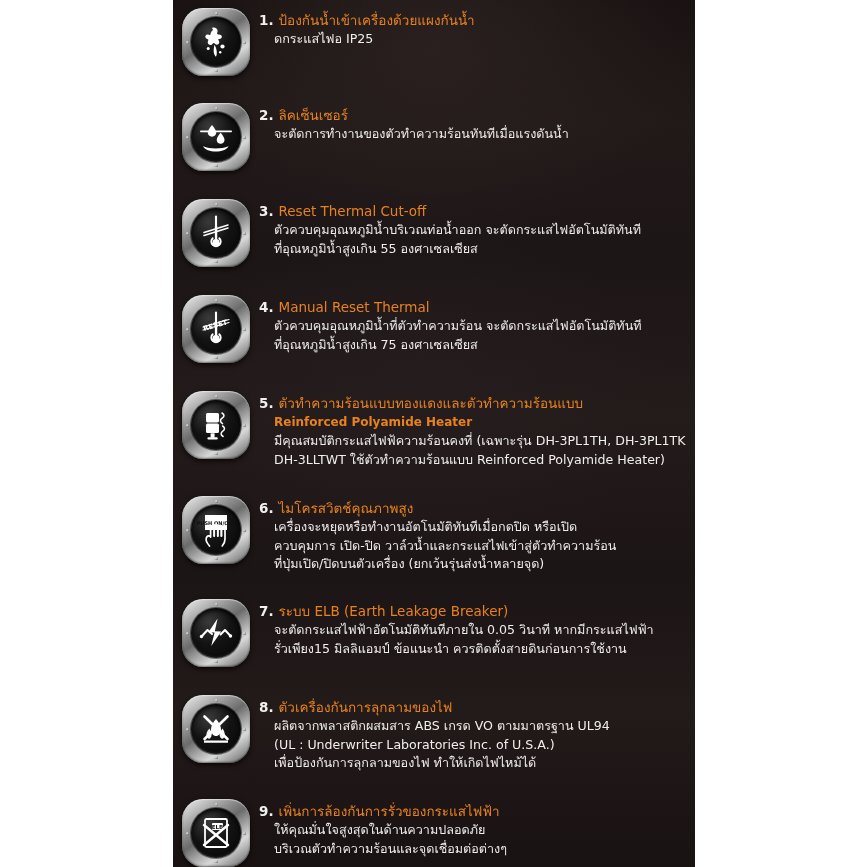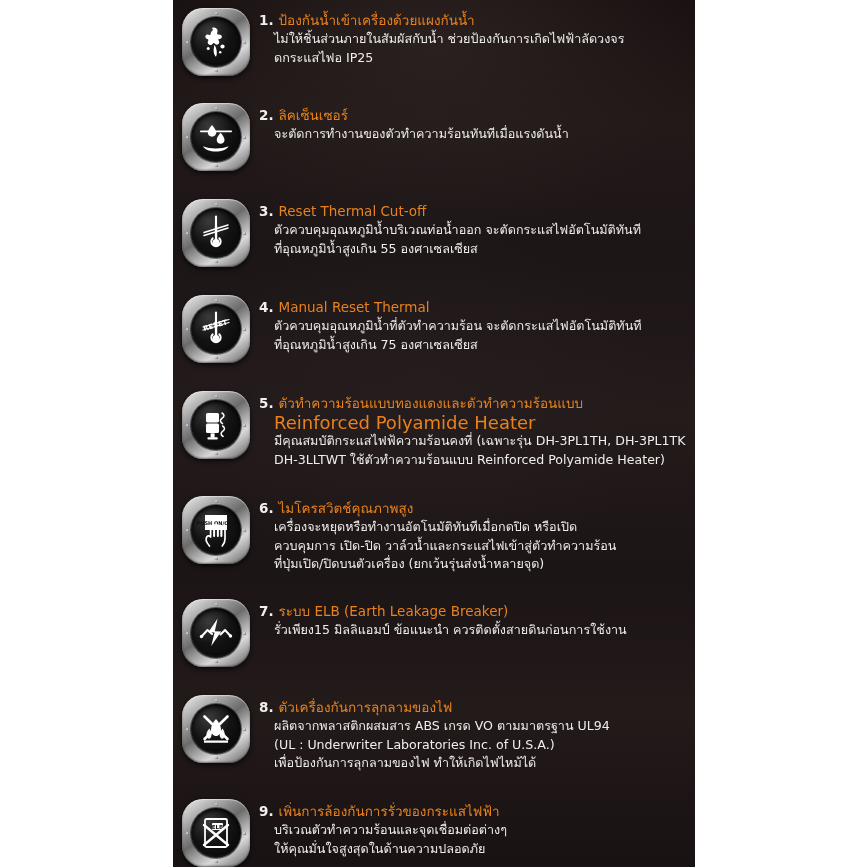--- a/index.html
+++ b/index.html
@@ -92,22 +92,22 @@
     align-items:baseline;
     gap:5px;
     font-size:13.5px;
     line-height:19px;
     font-weight:bold;
     white-space:nowrap;
   }
   .num{color:#f2f0ee;font-weight:bold;}
   .title{color:#e8821e;font-weight:normal;white-space:normal;}
   .title2{
-    color:#e8821e;font-weight:normal;
-    font-size:18px;line-height:19px;
+    color:#e8821e;font-weight:bold;
+    font-size:12px;line-height:19px;
     padding-left:15px;
   }
   .body-line{
     color:#efeeec;
     font-size:12.6px;
     line-height:18.6px;
     padding-left:15px;
     white-space:nowrap;
   }
 </style>
@@ -135,21 +135,20 @@
       </g>
     </svg>
               </span>
             </div>
           </div>
           <div class="text">
             <div class="head">
               <span class="num">1.</span>
               <span class="title">ป้องกันน้ำเข้าเครื่องด้วยแผงกันน้ำ</span>
             </div>
-            <div class="body-line">ไม่ให้ชิ้นส่วนภายในสัมผัสกับน้ำ ช่วยป้องกันการเกิดไฟฟ้าลัดวงจร</div>
             <div class="body-line">ดกระแสไฟอ IP25</div>
           </div>
         </div>
         <div class="item" style="position: absolute; top: 101px; left: 0px; width: 522px;">
           <div class="icon-wrap">
             <div class="icon">
               <span class="screw t"></span>
               <span class="screw b"></span>
               <span class="screw l"></span>
               <span class="screw r"></span>
@@ -322,20 +321,21 @@
       <circle cx="35.5" cy="24" r="1.7" fill="#ffffff"></circle>
     </svg>
               </span>
             </div>
           </div>
           <div class="text">
             <div class="head">
               <span class="num">7.</span>
               <span class="title">ระบบ ELB (Earth Leakage Breaker)</span>
             </div>
+            <div class="body-line">จะตัดกระแสไฟฟ้าอัตโนมัติทันทีภายใน 0.05 วินาที หากมีกระแสไฟฟ้า</div>
             <div class="body-line">รั่วเพียง15 มิลลิแอมป์ ข้อแนะนำ ควรติดตั้งสายดินก่อนการใช้งาน</div>
           </div>
         </div>
         <div class="item" style="position: absolute; top: 693px; left: 0px; width: 522px;">
           <div class="icon-wrap">
             <div class="icon">
               <span class="screw t"></span>
               <span class="screw b"></span>
               <span class="screw l"></span>
               <span class="screw r"></span>
@@ -385,19 +385,19 @@
       </g>
     </svg>
               </span>
             </div>
           </div>
           <div class="text">
             <div class="head">
               <span class="num">9.</span>
               <span class="title">เพิ่นการล้องกันการรั่วของกระแสไฟฟ้า</span>
             </div>
+            <div class="body-line">ให้คุณมั่นใจสูงสุดในด้านความปลอดภัย</div>
             <div class="body-line">บริเวณตัวทำความร้อนและจุดเชื่อมต่อต่างๆ</div>
-            <div class="body-line">ให้คุณมั่นใจสูงสุดในด้านความปลอดภัย</div>
           </div>
         </div>
       </div>
   </div>
 </div>
 
 </body></html>

